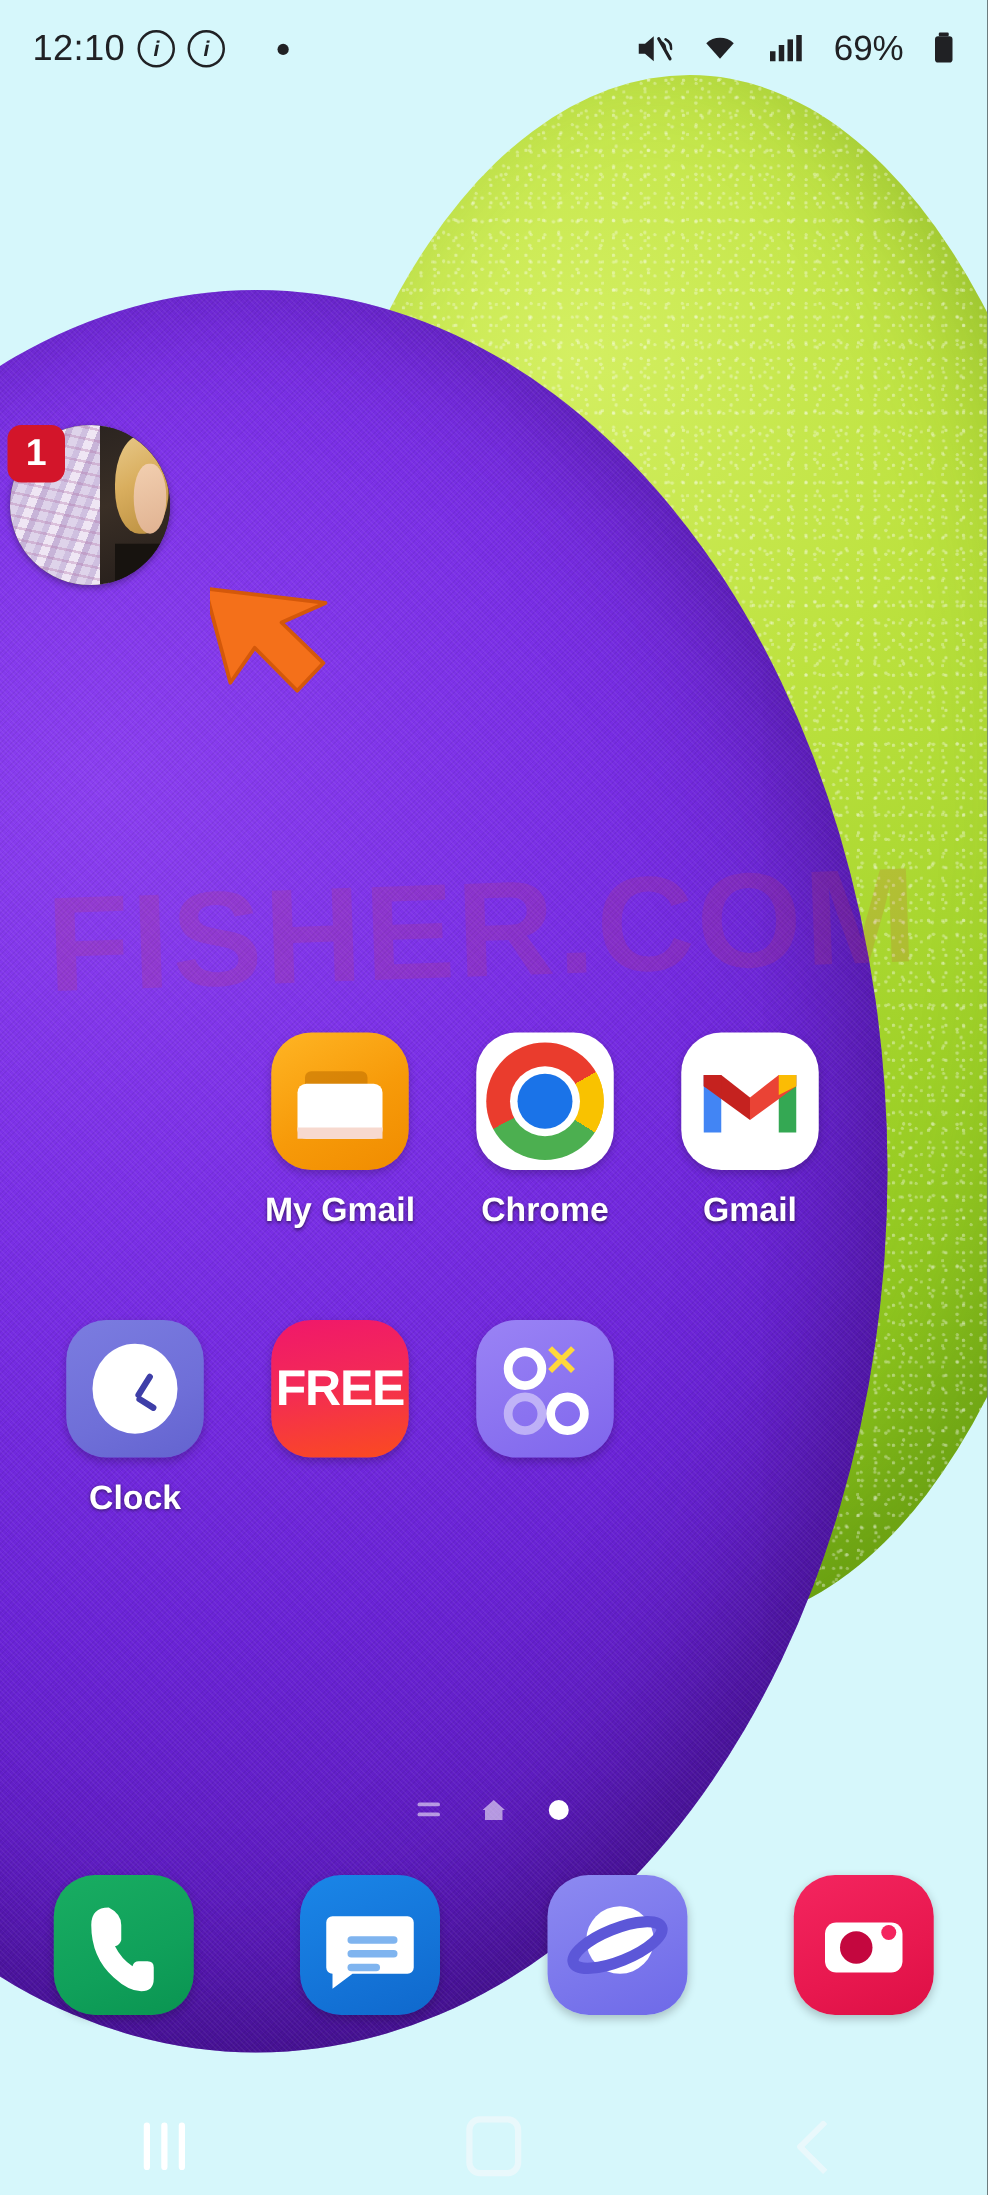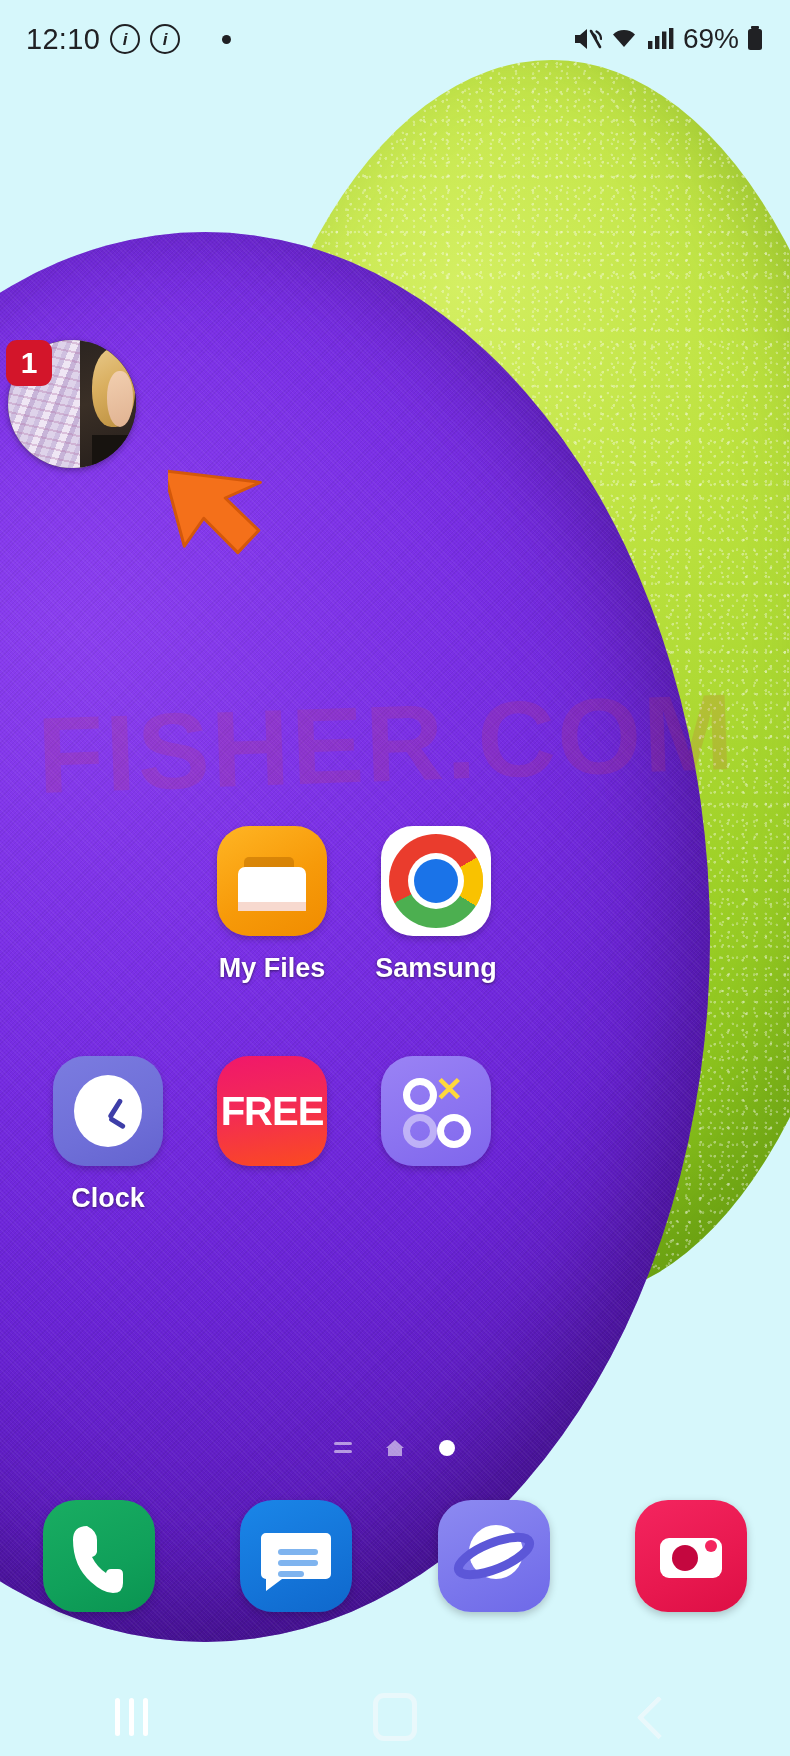--- a/index.html
+++ b/index.html
@@ -97,21 +97,21 @@
     font-size: 17px; font-weight: bold; font-style: italic;
     line-height: 1;
   }
   .sb-dot {
     width: 9px; height: 9px; border-radius: 50%;
     background: #202124;
     margin-left: 32px;
   }
   .sb-right {
     margin-left: auto;
-    display: flex; align-items: center; gap: 7px;
+    display: flex; align-items: center; gap: 23px;
   }
   .sb-batt-text { font-size: 28px; font-weight: 500; margin-left: 2px; }
   .icon-svg { display: block; }
 
   
   .chathead {
     position: absolute;
     left: 8px; top: 340px;
     width: 128px; height: 128px;
   }
@@ -461,33 +461,47 @@
 
   <div class="apps">
 
     <div class="app-row row1" style="padding-left:190px;">
       <div class="app-cell">
         <div class="app-icon ic-myfiles">
           <div class="f-back"></div>
           <div class="f-front"></div>
           <div class="f-strip"></div>
         </div>
-        <div class="app-label">My Files</div>
+        <div class="app-label">My Gmail</div>
       </div>
 
       <div class="app-cell">
         <div class="app-icon ic-chrome">
           <div class="ring"></div>
           <div class="ring2"></div>
           <div class="inner-w"></div>
           <div class="inner-b"></div>
         </div>
-        <div class="app-label">Samsung</div>
-      </div>
-
+        <div class="app-label">Chrome</div>
+      </div>
+
+      <div class="app-cell">
+        <div class="app-icon ic-gmail">
+          <svg width="110" height="110" viewBox="0 0 110 110">
+            <path d="M18 34 L18 80 L32 80 L32 50 L55 67 L78 50 L78 80 L92 80 L92 34 L78 34 L55 52 L32 34 Z" fill="#fff"></path>
+            <path d="M18 34 L18 80 L32 80 L32 50 Z" fill="#4285f4"></path>
+            <path d="M78 50 L78 80 L92 80 L92 34 Z" fill="#34a853"></path>
+            <path d="M18 34 L32 34 L55 52 L55 70 L18 43 Z" fill="#c5221f"></path>
+            <path d="M92 34 L78 34 L55 52 L55 70 L92 43 Z" fill="#ea4335"></path>
+            <path d="M18 34 L18 43 L32 50 L32 34 Z" fill="#c5221f"></path>
+            <path d="M92 34 L92 43 L78 50 L78 34 Z" fill="#fbbc04"></path>
+          </svg>
+        </div>
+        <div class="app-label">Gmail</div>
+      </div>
     </div>
 
     <div class="app-row row2" style="padding-left:26px;">
       <div class="app-cell">
         <div class="app-icon ic-clock">
           <div class="face"></div>
           <div class="hand-h"></div>
           <div class="hand-m"></div>
         </div>
         <div class="app-label">Clock</div>

